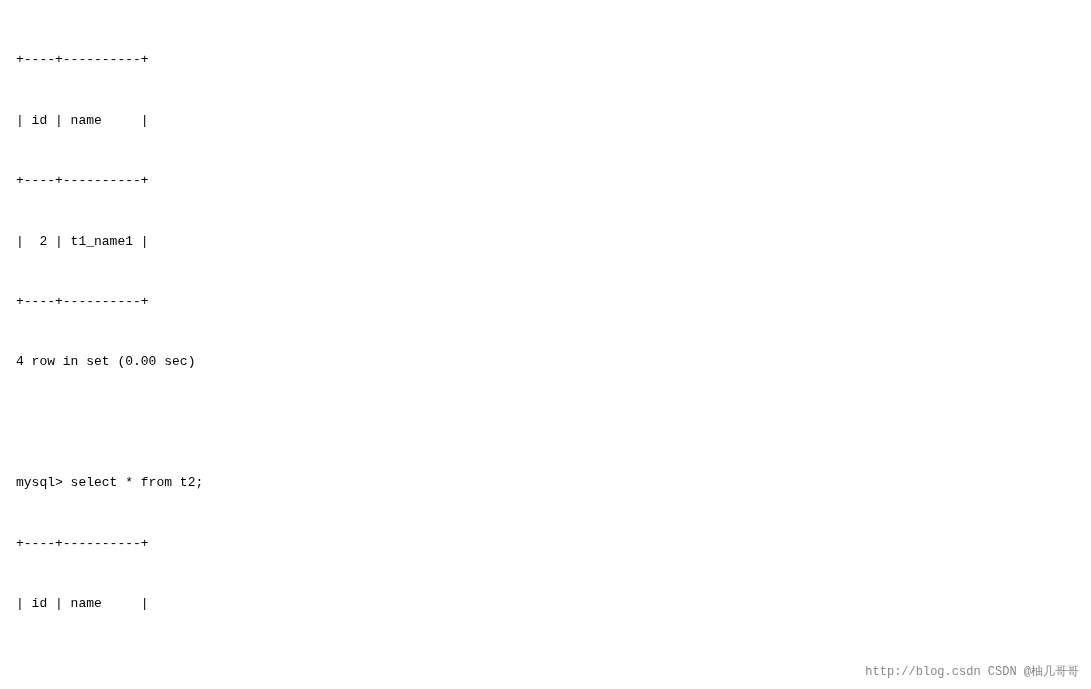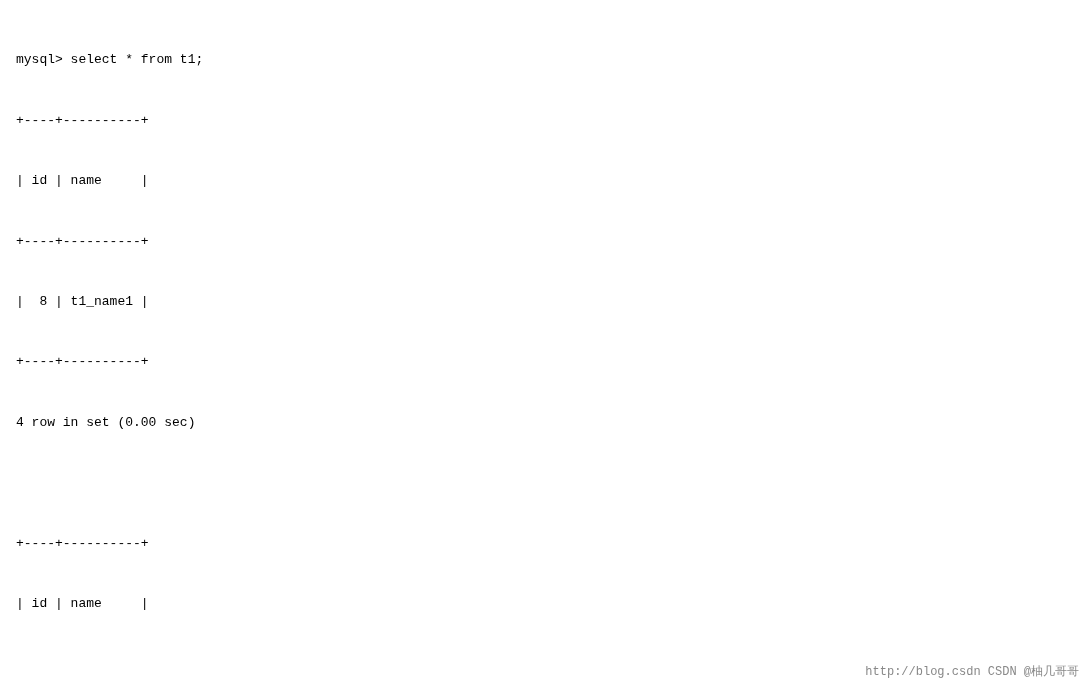--- a/index.html
+++ b/index.html
@@ -26,28 +26,28 @@
       color: #888888;
       font-size: 12px;
       font-family: 'Courier New', Courier, monospace;
     }
     .line { display: block; }
   </style>
 </head>
 <body>
 
 <div class="terminal-content">
-  <span class="line">mysql&gt; select * from t1;</span>
   <span class="line">+----+----------+</span>
   <span class="line">| id | name     |</span>
   <span class="line">+----+----------+</span>
-  <span class="line">|  8 | t1_name1 |</span>
+  <span class="line">|  2 | t1_name1 |</span>
   <span class="line">+----+----------+</span>
   <span class="line">4 row in set (0.00 sec)</span>
   <span class="line">&nbsp;</span>
+  <span class="line">mysql&gt; select * from t2;</span>
   <span class="line">+----+----------+</span>
   <span class="line">| id | name     |</span>
   
   
   
   
   
   
   
   

